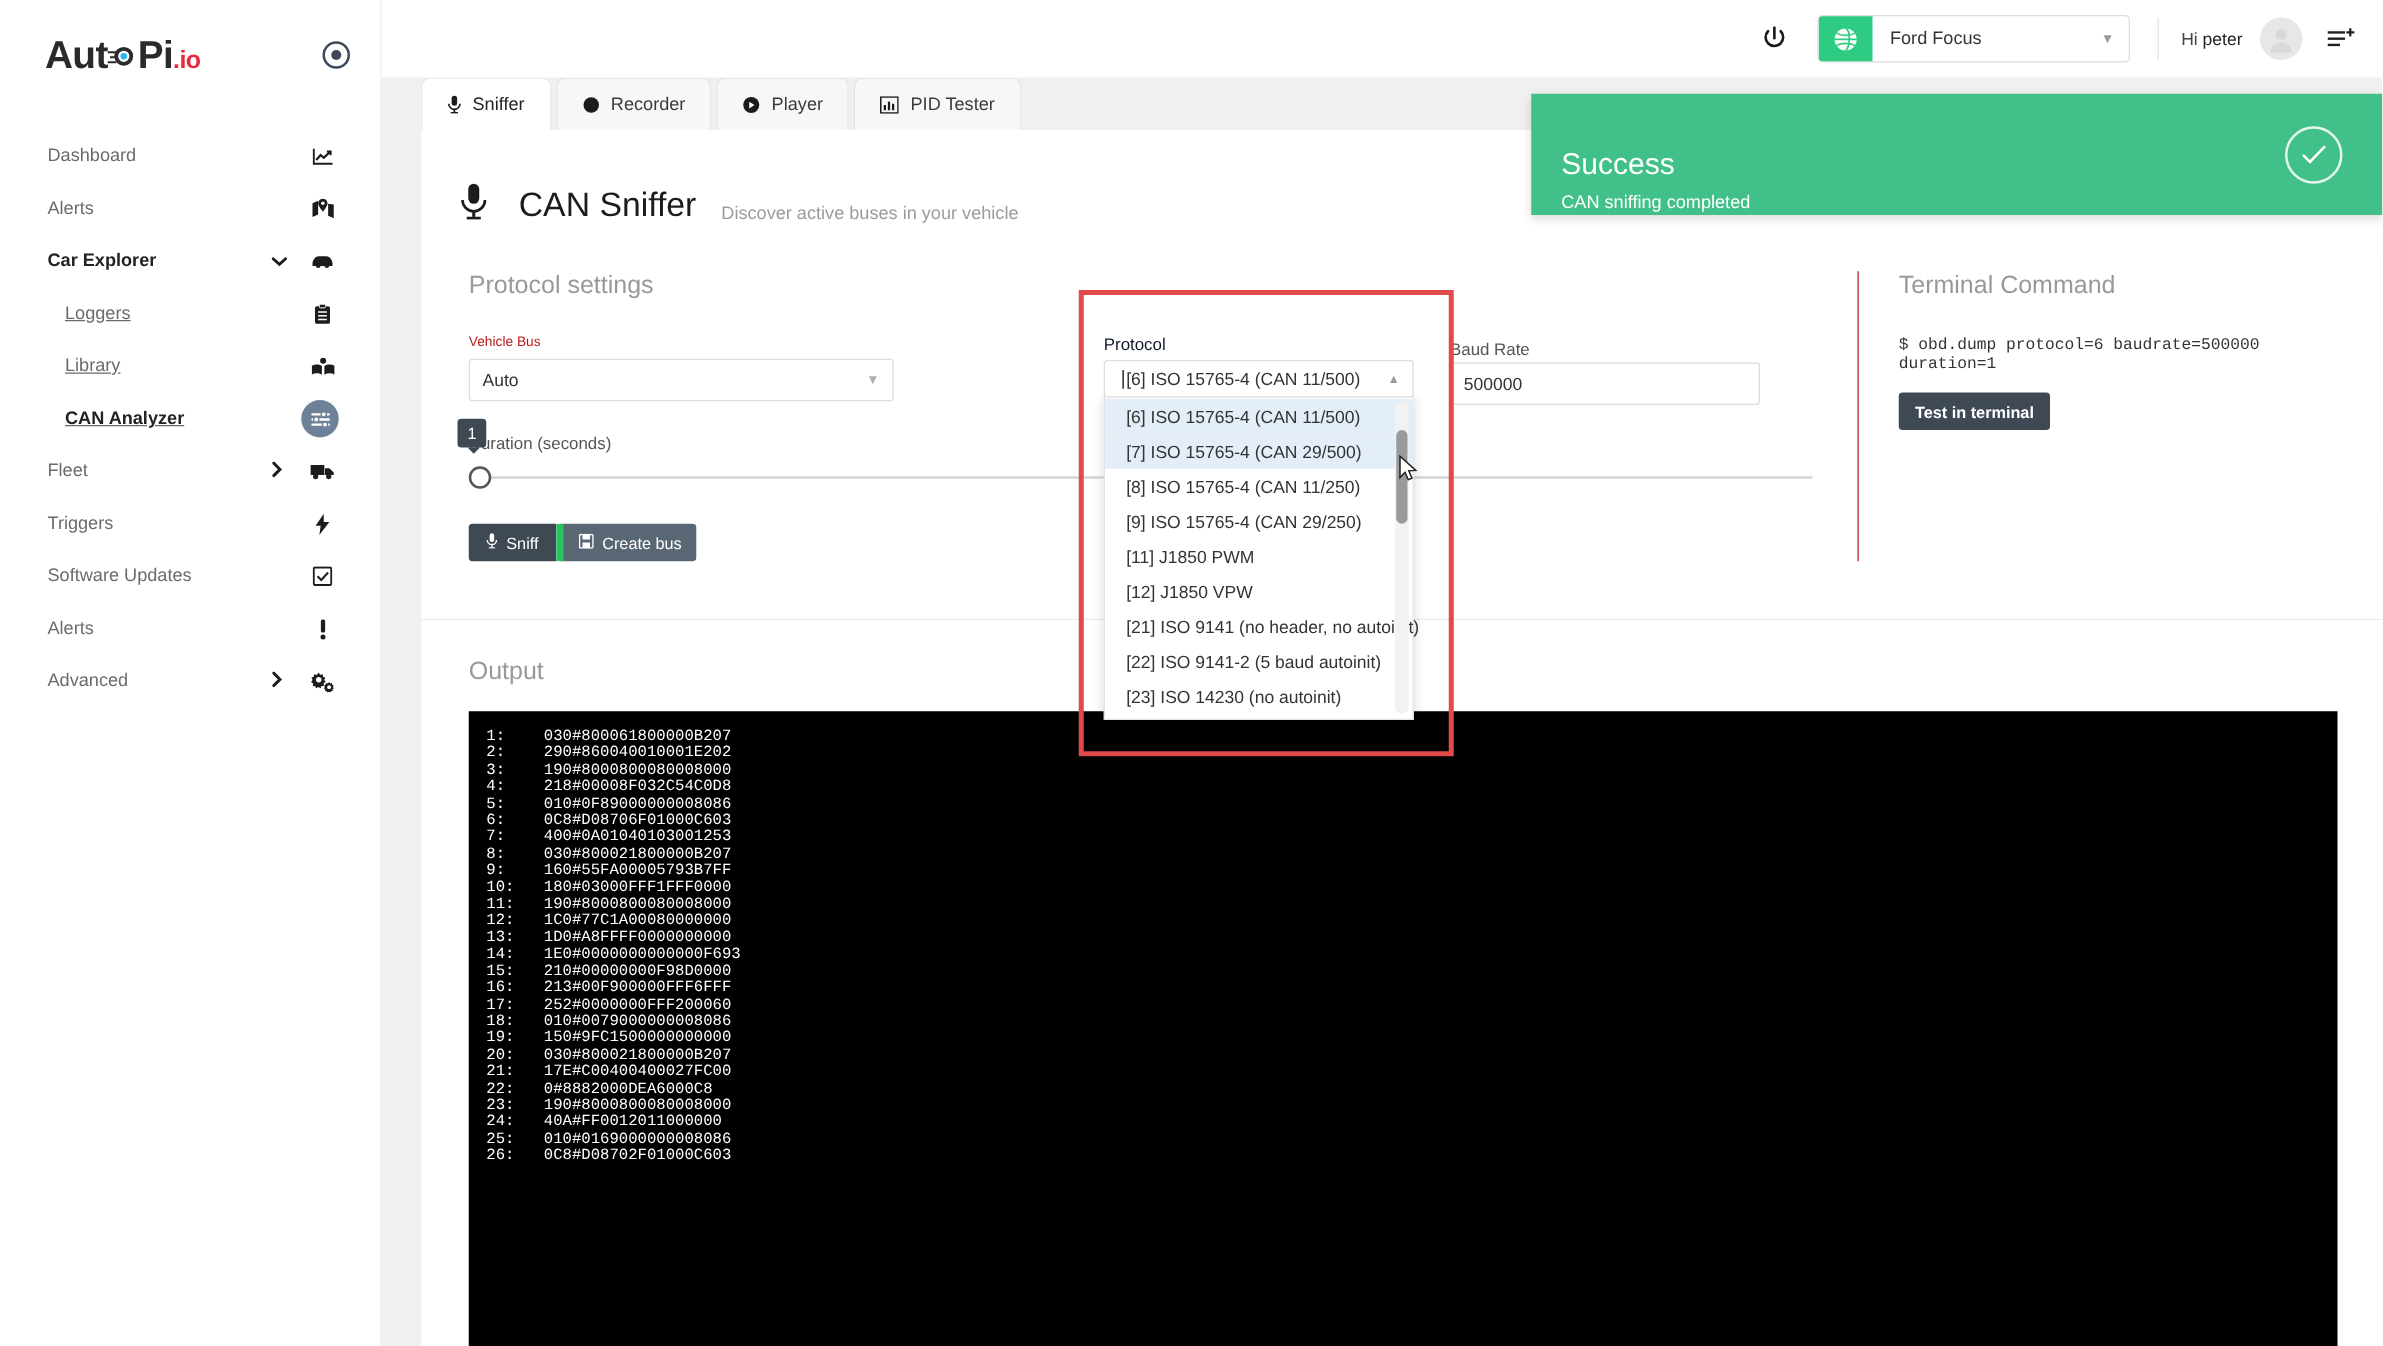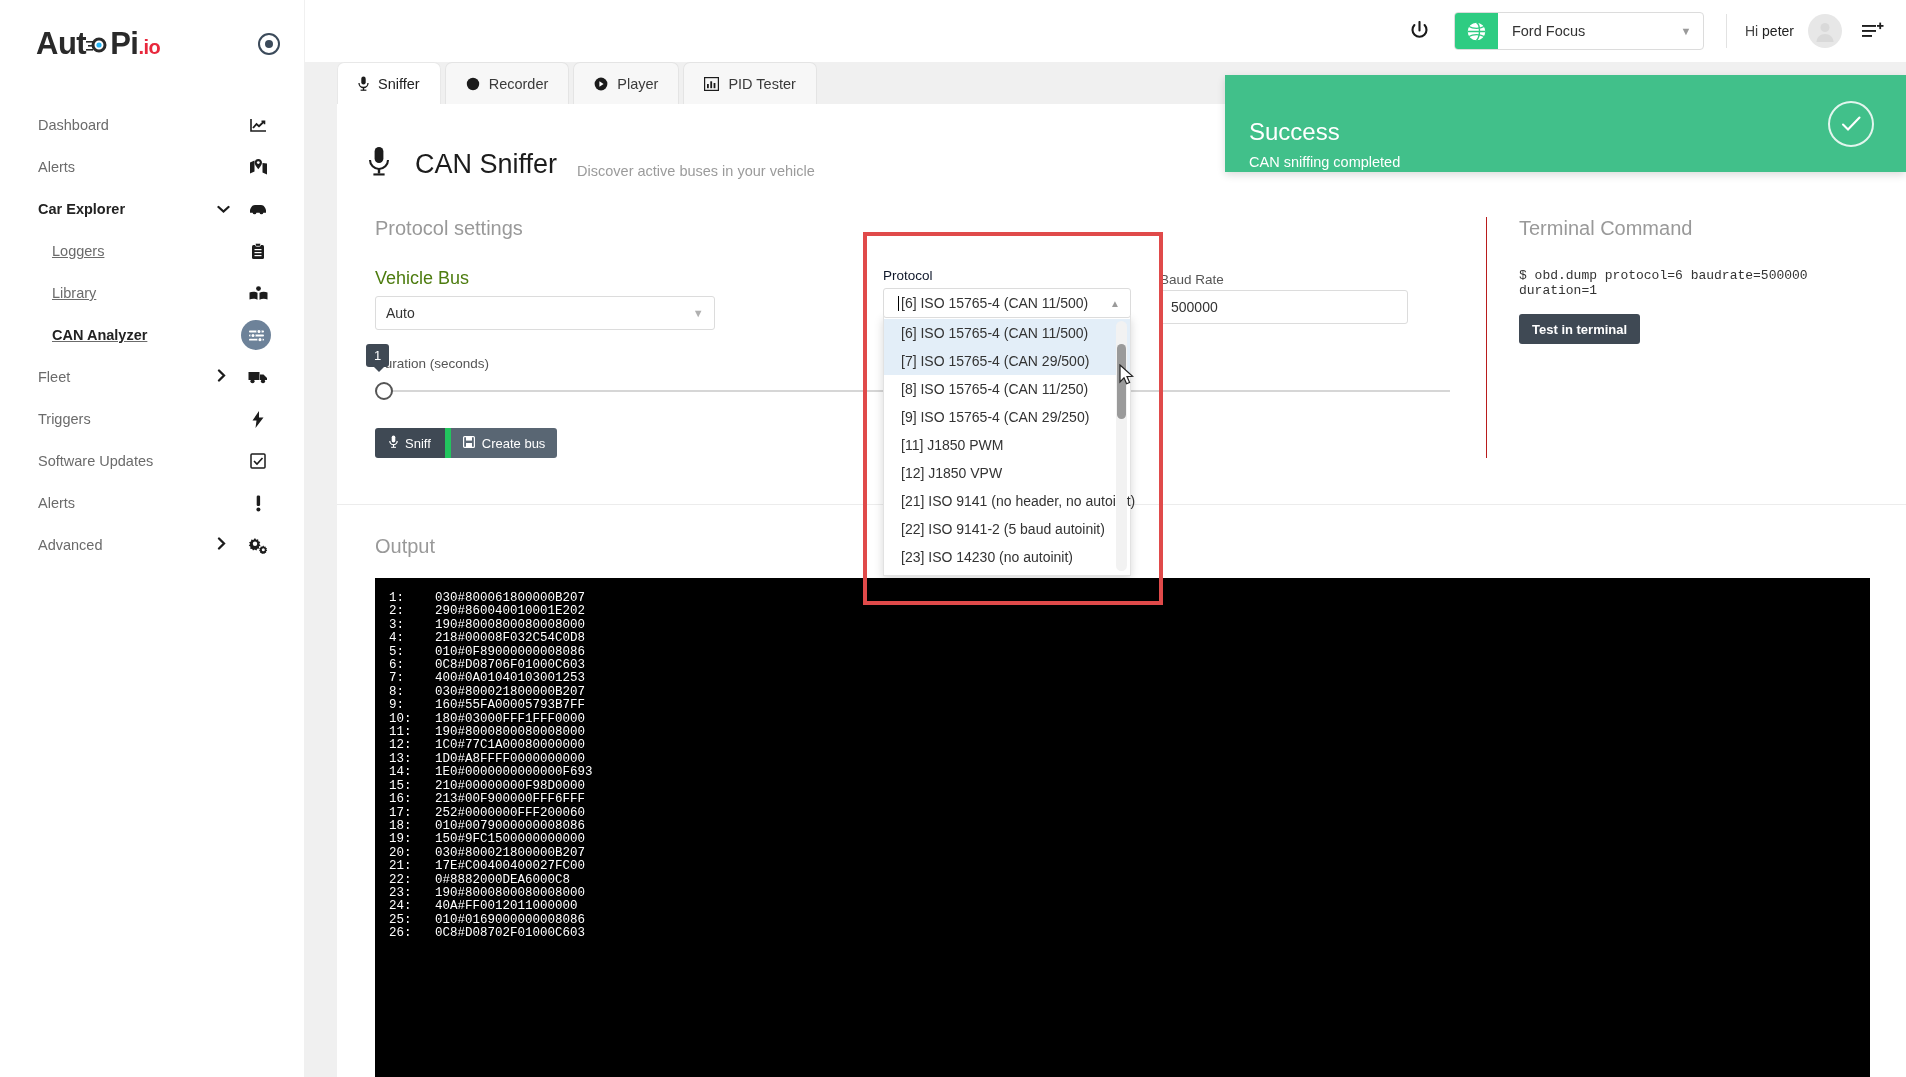--- a/index.html
+++ b/index.html
@@ -146,21 +146,21 @@
   }
   .btn-q { width: 30px; justify-content:center; padding:0; font-weight:700;}
 
   .panels { display: flex; margin-top: 34px; }
   .panel-left { flex: 1; padding: 0 36px 0 38px; }
   .panel-right { width: 420px; border-left: 1px solid #b91c1c; padding: 0 30px 0 32px; }
   .sec-title { font-size: 20px; color: #999; font-weight: 400; margin-bottom: 28px; }
 
   .form-row { display: flex; gap: 28px; }
   .field { flex: 1; position: relative; }
-  .field-label { font-size: 18px; color: #4d7c0f; margin-bottom: 7px; }
+  .field-label { font-size: 11px; color: #b91c1c; margin-bottom: 7px; }
   .field-ctl {
     height: 34px; border: 1px solid #dcdcdc; border-radius: 3px;
     background: #fff; display: flex; align-items: center;
     padding: 0 10px; font-size: 14px; color: #333;
     cursor: pointer;
   }
   .field-ctl .caret { margin-left: auto; color: #b0b0b0; font-size: 11px; }
 
   .slider-wrap { margin-top: 26px; position: relative; }
   .slider-label { font-size: 13.5px; color: #555; }

